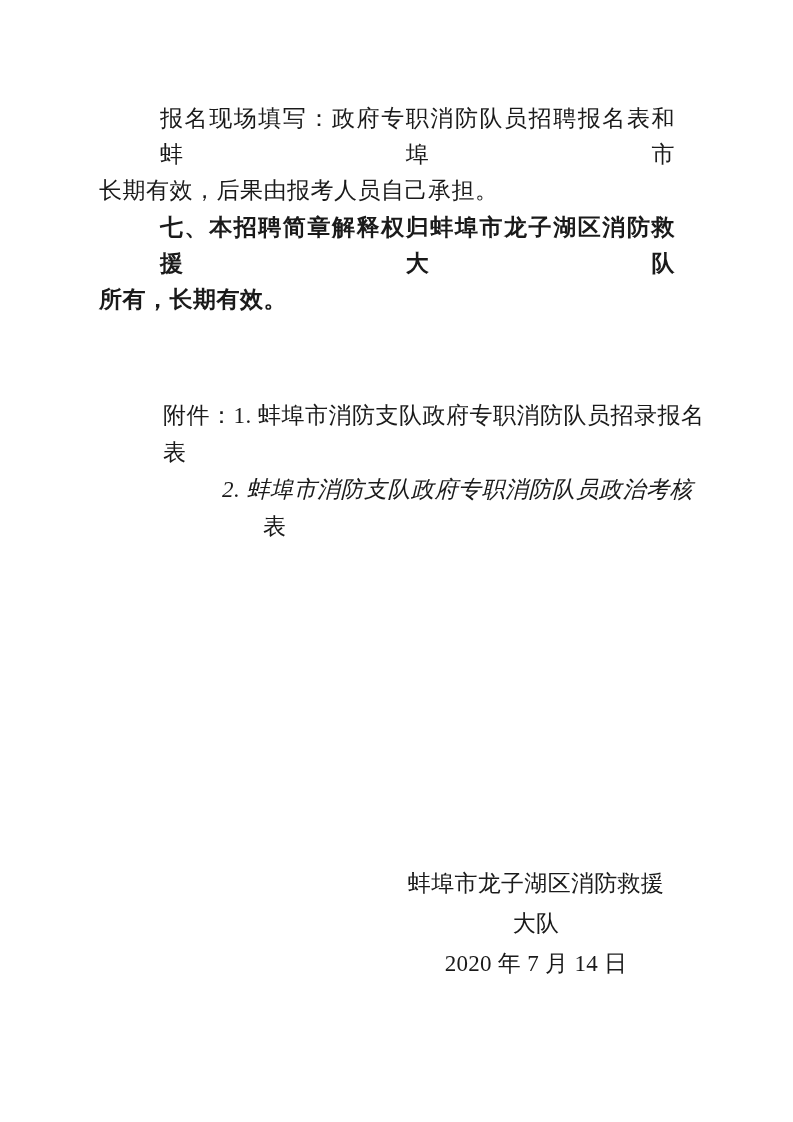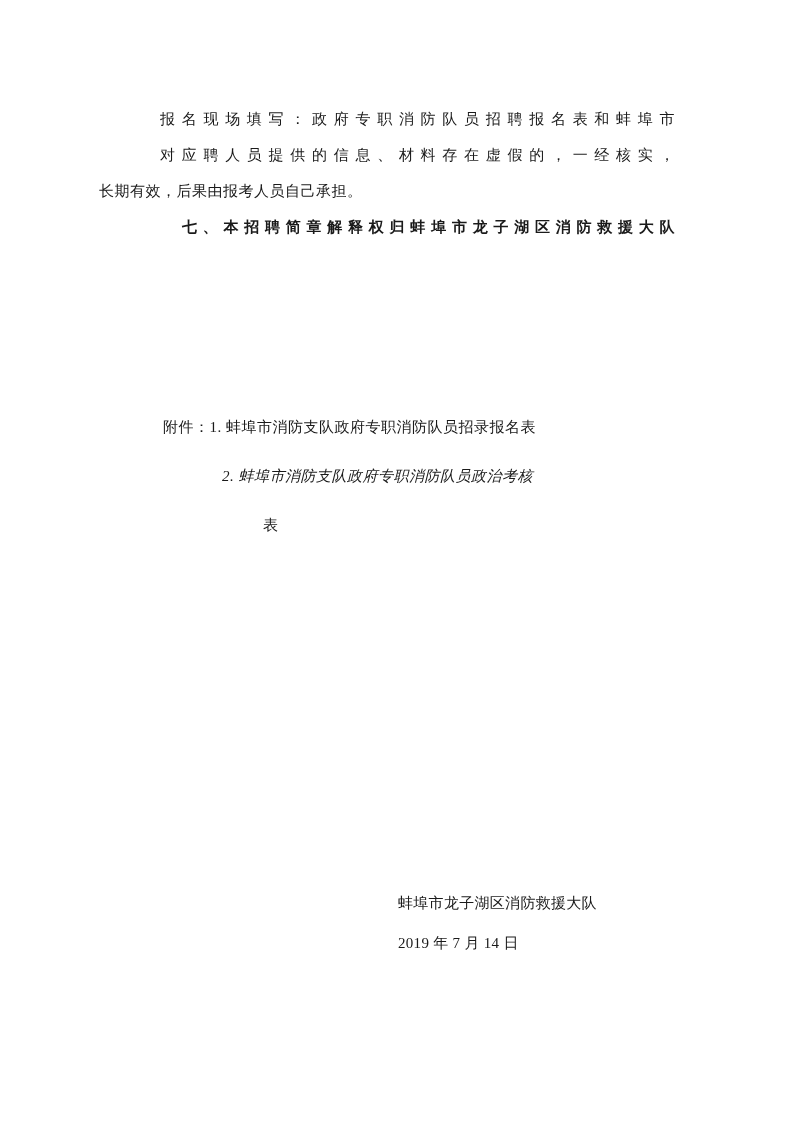--- a/index.html
+++ b/index.html
@@ -14,81 +14,81 @@
   .page {
     position: relative;
     width: 793px;
     height: 1122px;
     background: var(--bg);
     color: var(--fg);
     overflow: hidden;
   }
   .ln {
     margin: 0;
-    font-size: 15px;
+    font-size: 23px;
     line-height: 36px;
     letter-spacing: 0.5px;
     white-space: pre-wrap;
   }
   .song {
     font-family: "Liberation Serif", "DejaVu Serif", serif;
   }
   .hei {
     font-family: "Liberation Sans", "DejaVu Sans", sans-serif;
     font-weight: 700;
-    margin-left: 22px;
   }
   .indent { padding-left: 61px; }
   .fill {
     text-align: justify;
     text-align-last: justify;
   }
   .body-block {
     position: absolute;
     left: 99px;
     top: 101px;
     width: 576px;
   }
   .attachment-block {
     position: absolute;
     left: 99px;
     top: 397px;
     width: 610px;
   }
-  .attachment-block .ln { line-height: 37px; margin-top: 12px; }
+  .attachment-block .ln { line-height: 37px; }
   .att-l1 { padding-left: 64px; }
   .att-l2 { padding-left: 123px; font-style: italic; }
   .att-l3 { padding-left: 164px; }
   .signature-block {
     position: absolute;
     left: 398px;
-    top: 883px;
+    top: 864px;
     width: 276px;
+    text-align: center;
   }
   .signature-block .ln {
     line-height: 40px;
     letter-spacing: 0.3px;
   }
 </style>
 </head>
 <body>
 
 <div class="page">
 
   <section class="body-block">
     <p class="ln song indent fill">报名现场填写：政府专职消防队员招聘报名表和蚌埠市</p>
-    <p class="ln song indent fill">对应聘人员提供的信息、材料存在虚假的，一经核实，</p>
     <p class="ln song">长期有效，后果由报考人员自己承担。</p>
     <p class="ln hei indent fill">七、本招聘简章解释权归蚌埠市龙子湖区消防救援大队</p>
+    <p class="ln hei">所有，长期有效。</p>
   </section>
 
   <section class="attachment-block">
     <p class="ln song att-l1"><span class="att-label">附件：</span><span>1. 蚌埠市消防支队政府专职消防队员招录报名表</span></p>
     <p class="ln song att-l2">2. 蚌埠市消防支队政府专职消防队员政治考核</p>
     <p class="ln song att-l3">表</p>
   </section>
 
   <section class="signature-block">
     <p class="ln song sig-org">蚌埠市龙子湖区消防救援大队</p>
-    <p class="ln song sig-date">2019 年 7 月 14 日</p>
+    <p class="ln song sig-date">2020 年 7 月 14 日</p>
   </section>
 
 </div>
 
 </body></html>

